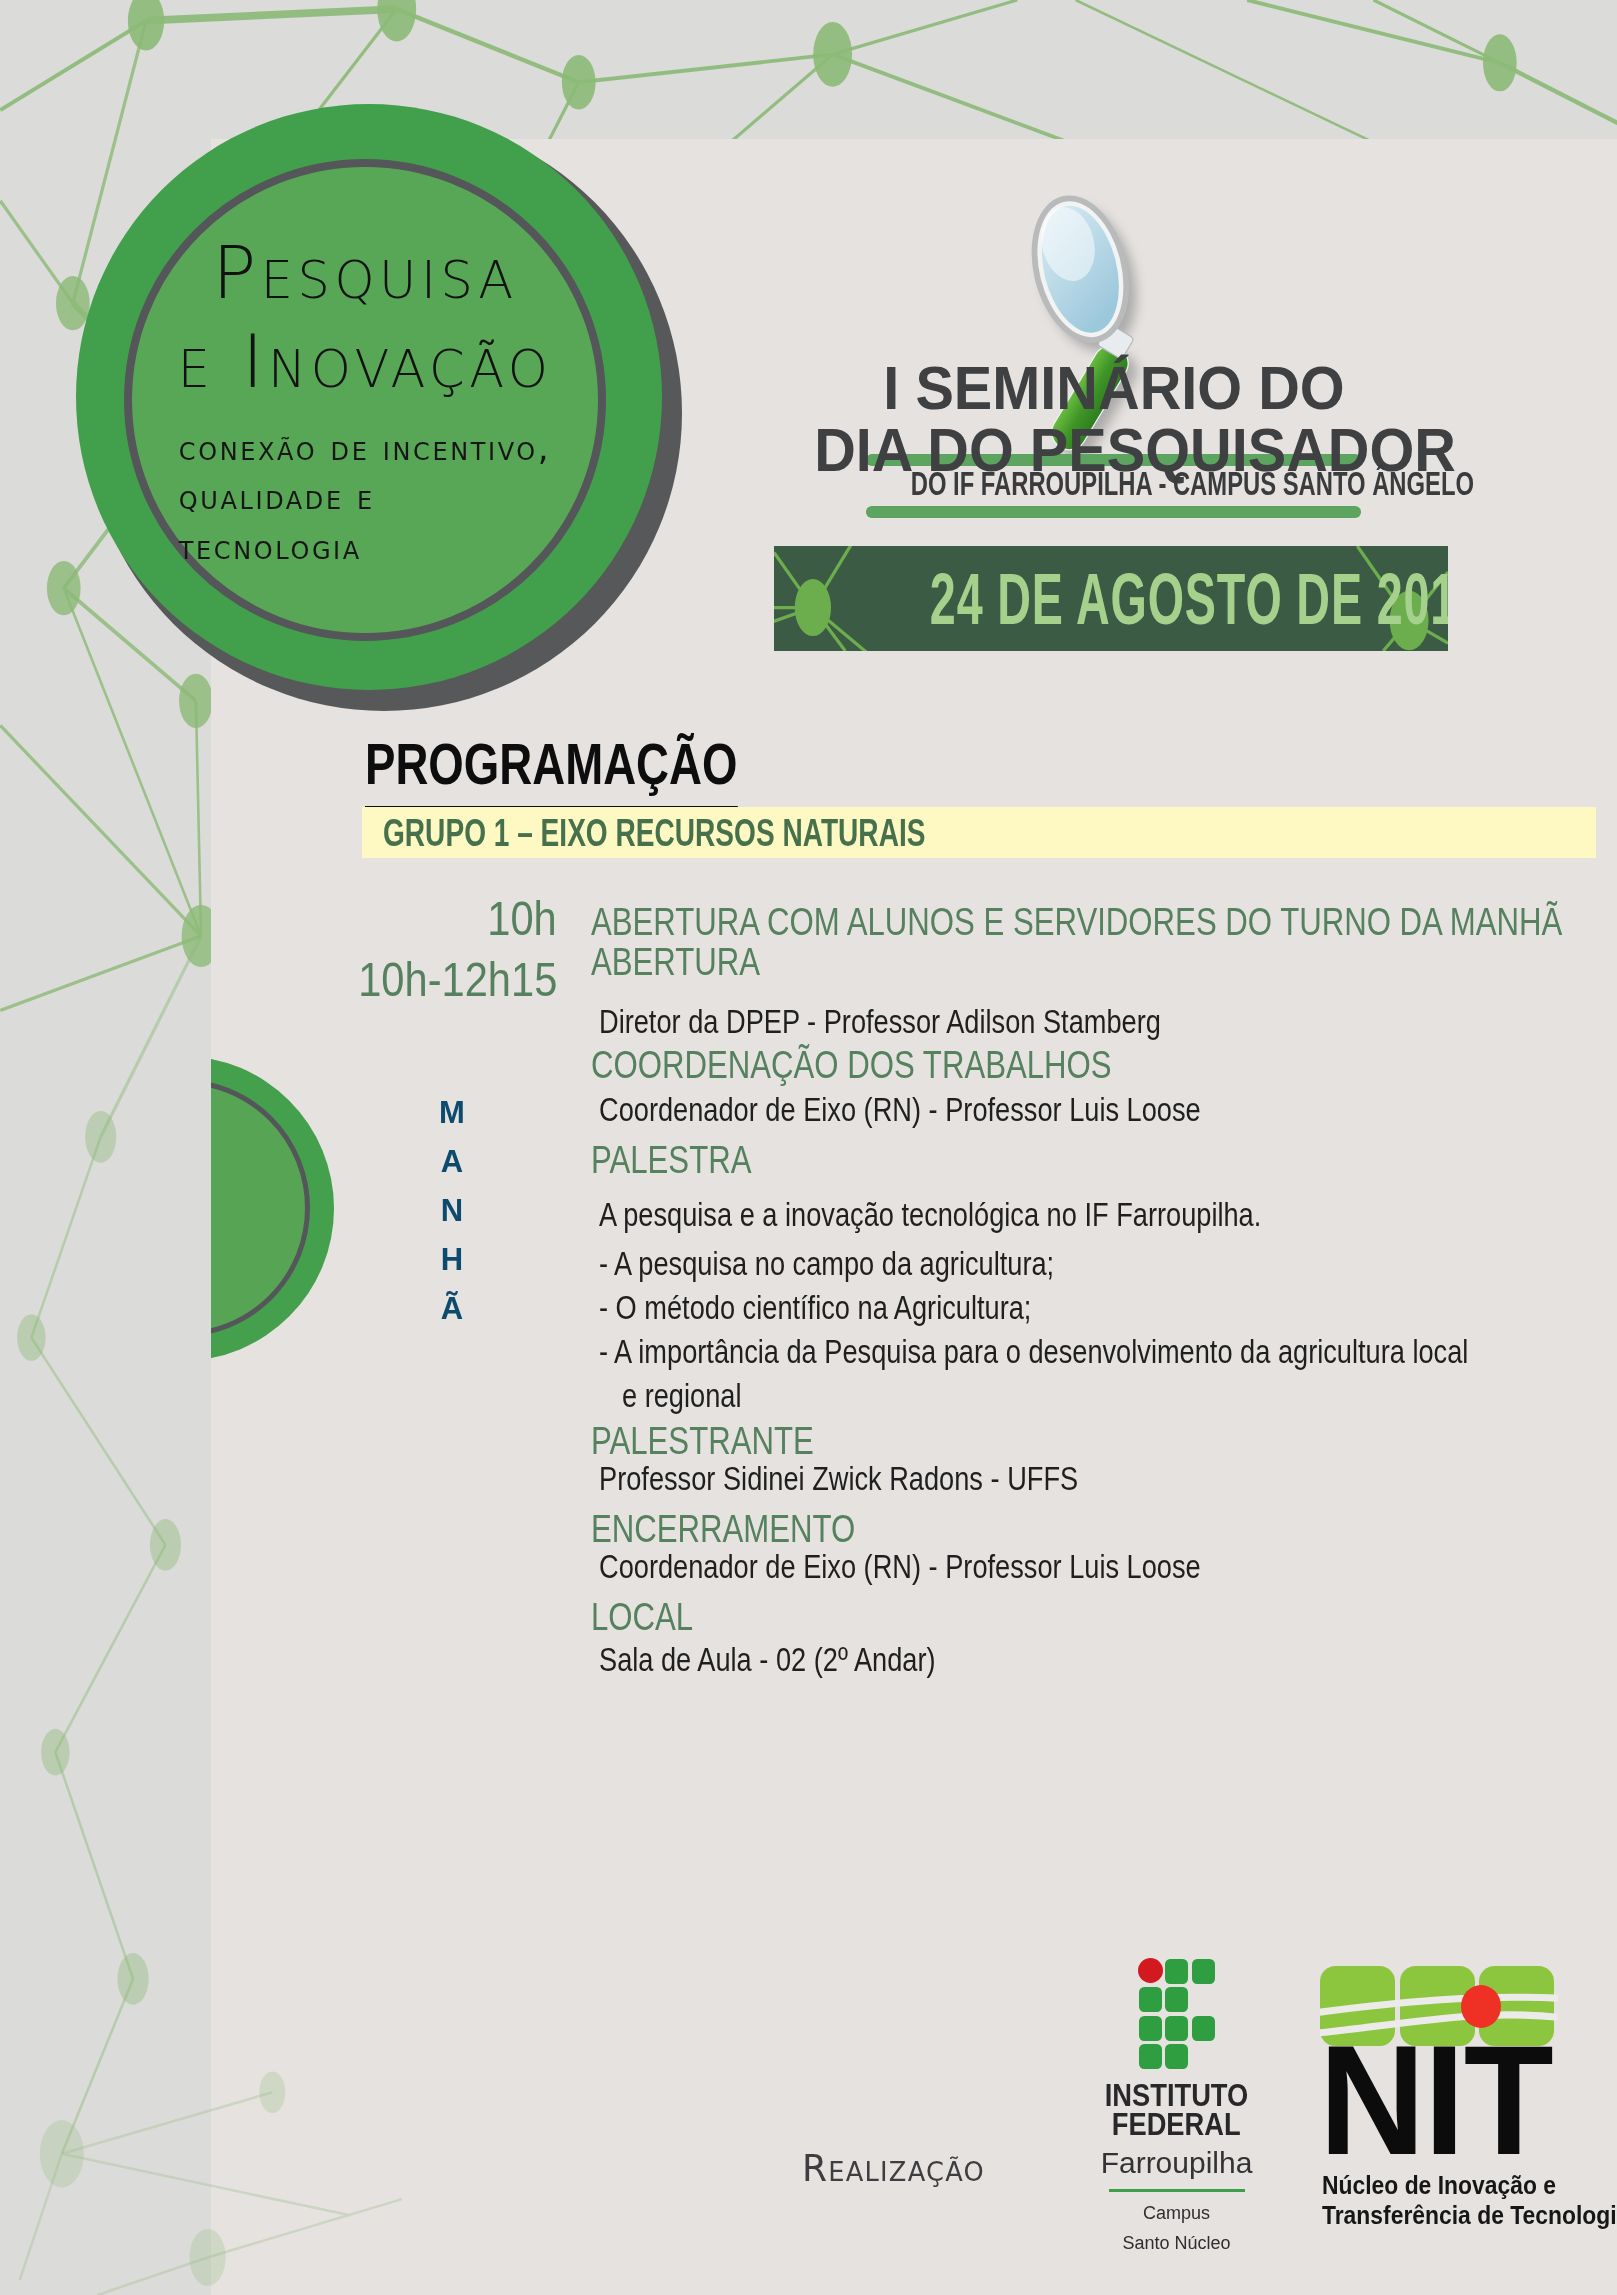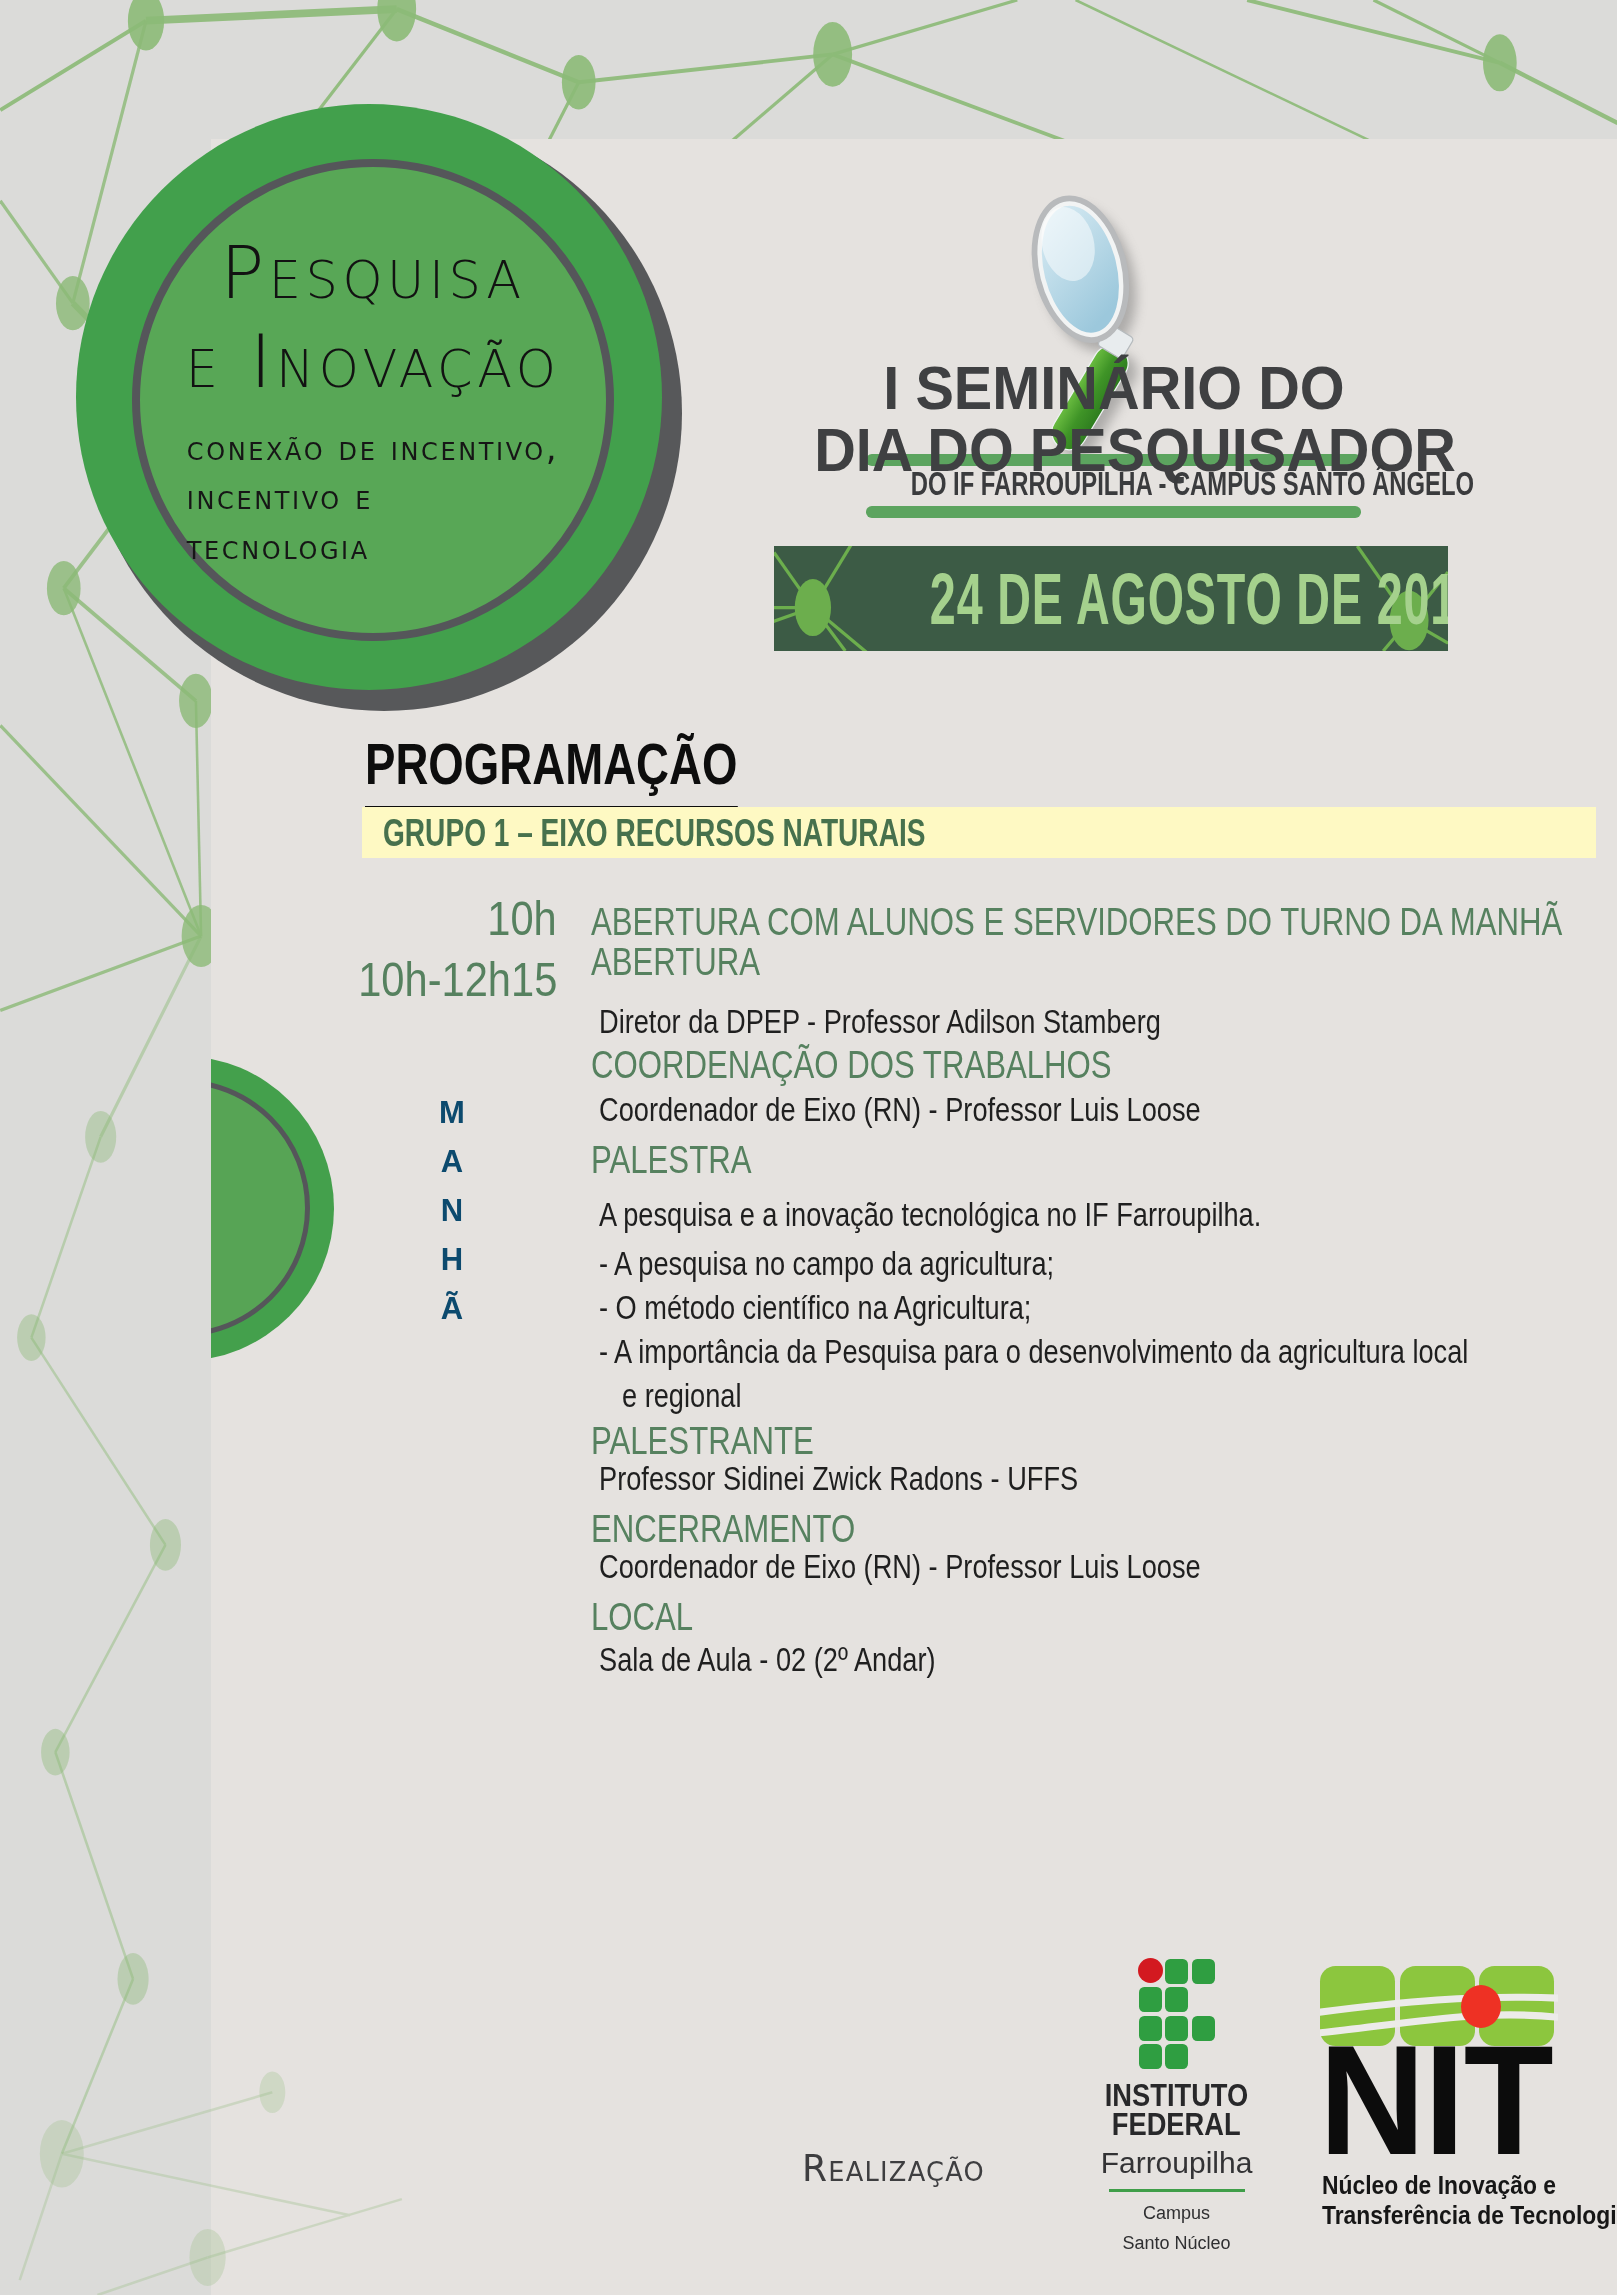--- a/index.html
+++ b/index.html
@@ -8,21 +8,21 @@
   .bg-svg{position:absolute;left:0;top:0;z-index:0;}
   .panel{position:absolute;left:211px;top:139px;width:1407px;height:2156px;background:#e5e2df;
          overflow:hidden;z-index:1;}
   .overlay-svg{position:absolute;left:0;top:0;z-index:2;pointer-events:none;}
 
   
   .badge-back{position:absolute;left:86px;top:115px;width:596px;height:596px;border-radius:50%;
               background:#57585a;z-index:2;}
   .badge-green{position:absolute;left:76px;top:104px;width:586px;height:586px;border-radius:50%;
                background:#42a04c;z-index:2;}
-  .badge-inner{position:absolute;left:132px;top:159px;width:482px;height:482px;border-radius:50%;
+  .badge-inner{position:absolute;left:124px;top:159px;width:482px;height:482px;border-radius:50%;
                background:#58a756;border:8.4px solid #55565a;box-sizing:border-box;z-index:3;
                display:flex;flex-direction:column;align-items:center;justify-content:center;}
   .badge-title{font-family:"DejaVu Sans", sans-serif;font-weight:300;font-variant:small-caps;
                font-size:73px;line-height:1.22;color:#121212;letter-spacing:4.5px;text-align:center;}
   .badge-sub{font-family:"DejaVu Sans", sans-serif;font-weight:400;font-variant:small-caps;
              font-size:34px;line-height:1.45;color:#161616;letter-spacing:2.6px;margin-top:18px;}
 
   
   .abs{position:absolute;white-space:nowrap;z-index:3;}
   .cx{display:inline-block;transform-origin:0 50%;}
@@ -164,21 +164,21 @@
 
   <div class="badge-back"></div>
   <div class="badge-green"></div>
   <div class="badge-inner">
     <div class="badge-title">
       <div>Pesquisa</div>
       <div>e Inovação</div>
     </div>
     <div class="badge-sub">
       <div>conexão de incentivo,</div>
-      <div>incentivo e</div>
+      <div>qualidade e</div>
       <div>tecnologia</div>
     </div>
   </div>
 
   <svg class="overlay-svg" style="left:998px;top:174px;z-index:3;" width="214" height="285" viewBox="0 0 330 440">
     <defs>
       <linearGradient id="lensGrad" x1="0" y1="0" x2="0.4" y2="1">
         <stop offset="0" stop-color="#ddeef5"></stop>
           <stop offset="1" stop-color="#9cc8dc"></stop>
       </linearGradient>

